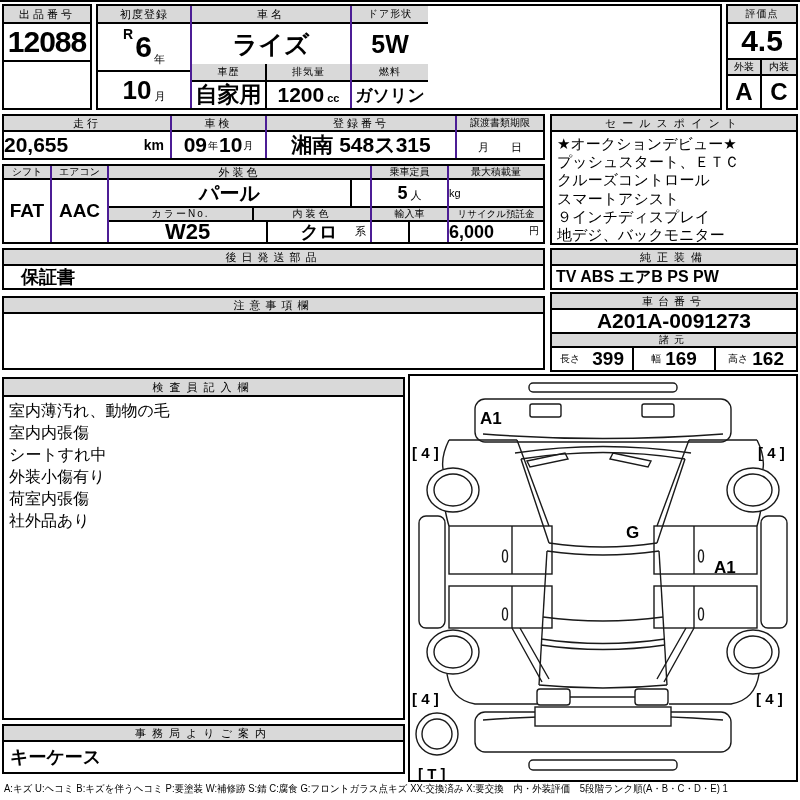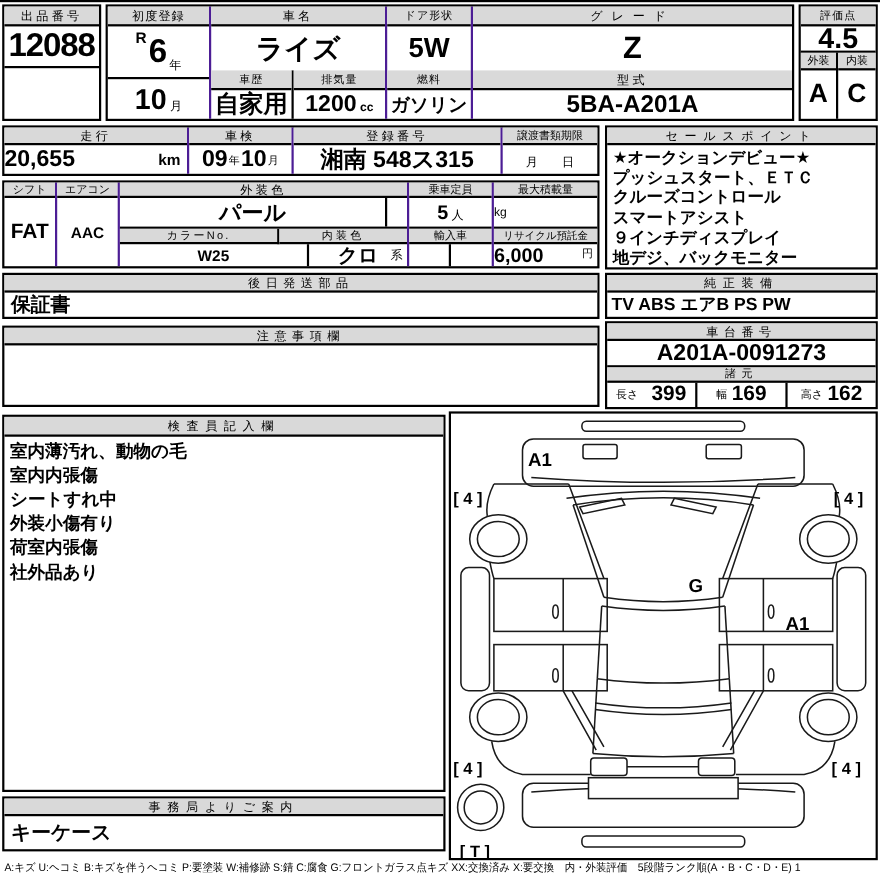--- a/index.html
+++ b/index.html
@@ -10,21 +10,21 @@
   .col{display:flex;flex-direction:column;min-width:0}
   .bl{border-left:2px solid #4c1d95}
   .bb{border-bottom:2px solid #000}
   .br{border-right:2px solid #000}
   .hdr{background:#d9d9d9;border-bottom:2px solid #000;font-size:11px;letter-spacing:3px;display:flex;align-items:center;justify-content:center;white-space:nowrap;overflow:hidden;flex:0 0 auto}
   .hdr.tight{letter-spacing:1px;font-size:10px}
   .cell{display:flex;align-items:center;justify-content:center;min-height:0;min-width:0;overflow:hidden}
   .row{display:flex;min-height:0}
   .b{font-weight:bold}
   .unit{font-size:11px;font-weight:bold;margin-left:3px}
-  .lines{padding:3px 5px;font-weight:bold}
+  .lines{padding:3px 5px;font-weight:normal}
   .left{justify-content:flex-start}
   .right{justify-content:space-between}
   svg text{font-family:"Liberation Sans","DejaVu Sans",sans-serif}
   #legend{position:absolute;left:4px;top:780px;width:820px;font-size:10px;white-space:nowrap;transform:scaleX(.95);transform-origin:left center}
 </style>
 </head>
 <body>
 
 <div id="sheet">
 
@@ -65,32 +65,26 @@
           </div>
         </div>
       </div>
     </div>
     <div class="col bl" style="width:78px">
       <div class="hdr tight" style="height:18px">ドア形状</div>
       <div class="cell b" style="height:40px;font-size:25px">5W</div>
       <div class="hdr tight" style="height:18px">燃料</div>
       <div class="cell b" style="flex:1;font-size:17px">ガソリン</div>
     </div>
-    <div class="col bl" style="flex:1">
-      <div class="hdr" style="height:18px;letter-spacing:8px">グレード</div>
-      <div class="cell b" style="height:40px;font-size:28px">Z</div>
-      <div class="hdr" style="height:18px">型式</div>
-      <div class="cell b" style="flex:1;font-size:22px">5BA-A201A</div>
-    </div>
   </div>
 
   <div class="box" style="left:726px;top:2px;width:72px;height:106px">
     <div class="col" style="flex:1">
       <div class="hdr tight" style="height:18px">評価点</div>
-      <div class="cell bb b" style="height:24px;font-size:26px">4.5</div>
+      <div class="cell bb b" style="height:36px;font-size:30px">4.5</div>
       <div class="row" style="flex:1">
         <div class="col br" style="width:50%">
           <div class="hdr tight" style="height:16px;letter-spacing:0">外装</div>
           <div class="cell b" style="flex:1;font-size:24px">A</div>
         </div>
         <div class="col" style="flex:1">
           <div class="hdr tight" style="height:16px;letter-spacing:0">内装</div>
           <div class="cell b" style="flex:1;font-size:24px">C</div>
         </div>
       </div>
@@ -138,34 +132,34 @@
     </div>
   </div>
 
   <div class="box" style="left:2px;top:162px;width:543px;height:80px">
     <div class="col" style="width:46px">
       <div class="hdr tight" style="height:14px;letter-spacing:0">シフト</div>
       <div class="cell b" style="flex:1;font-size:19px">FAT</div>
     </div>
     <div class="col bl" style="width:57px">
       <div class="hdr tight" style="height:14px;letter-spacing:0">エアコン</div>
-      <div class="cell b" style="flex:1;font-size:14px">AAC</div>
+      <div class="cell b" style="flex:1;font-size:19px">AAC</div>
     </div>
     <div class="col bl" style="width:263px">
       <div class="hdr" style="height:14px">外装色</div>
       <div class="row bb" style="height:28px">
         <div class="cell br b" style="flex:1;font-size:20px">パール</div>
         <div class="cell" style="width:18px"></div>
       </div>
       <div class="row" style="height:14px;flex:0 0 auto">
         <div class="hdr br" style="width:145px;height:14px;letter-spacing:2px;font-size:10px">カラーNo.</div>
         <div class="hdr" style="flex:1;height:14px;font-size:10px">内装色</div>
       </div>
       <div class="row" style="flex:1">
-        <div class="cell br b" style="width:172px;font-size:14px">W25</div>
+        <div class="cell br b" style="width:159px;font-size:22px">W25</div>
         <div class="cell" style="flex:1;position:relative">
           <span class="b" style="font-size:18px">クロ</span>
           <span style="position:absolute;right:4px;bottom:3px;font-size:11px">系</span>
         </div>
       </div>
     </div>
     <div class="col bl" style="width:77px">
       <div class="hdr tight" style="height:14px;letter-spacing:0">乗車定員</div>
       <div class="cell bb" style="height:28px">
         <span class="b" style="font-size:18px">5</span>
@@ -186,21 +180,21 @@
       <div class="cell right" style="flex:1;padding-right:4px">
         <span class="b" style="font-size:18px">6,000</span>
         <span style="font-size:10px;align-self:flex-end;margin:0 0 4px 2px">円</span>
       </div>
     </div>
   </div>
 
   <div class="box" style="left:2px;top:246px;width:543px;height:42px">
     <div class="col" style="flex:1">
       <div class="hdr" style="height:16px;letter-spacing:5px">後日発送部品</div>
-      <div class="cell left b" style="flex:1;font-size:18px;padding-left:6px">保証書</div>
+      <div class="cell left b" style="flex:1;font-size:18px;padding-left:17px">保証書</div>
     </div>
   </div>
 
   <div class="box" style="left:550px;top:246px;width:248px;height:42px">
     <div class="col" style="flex:1">
       <div class="hdr" style="height:16px;letter-spacing:6px">純正装備</div>
       <div class="cell left b" style="flex:1;font-size:16px;padding-left:4px;white-space:pre">TV ABS エアB PS PW</div>
     </div>
   </div>
 

